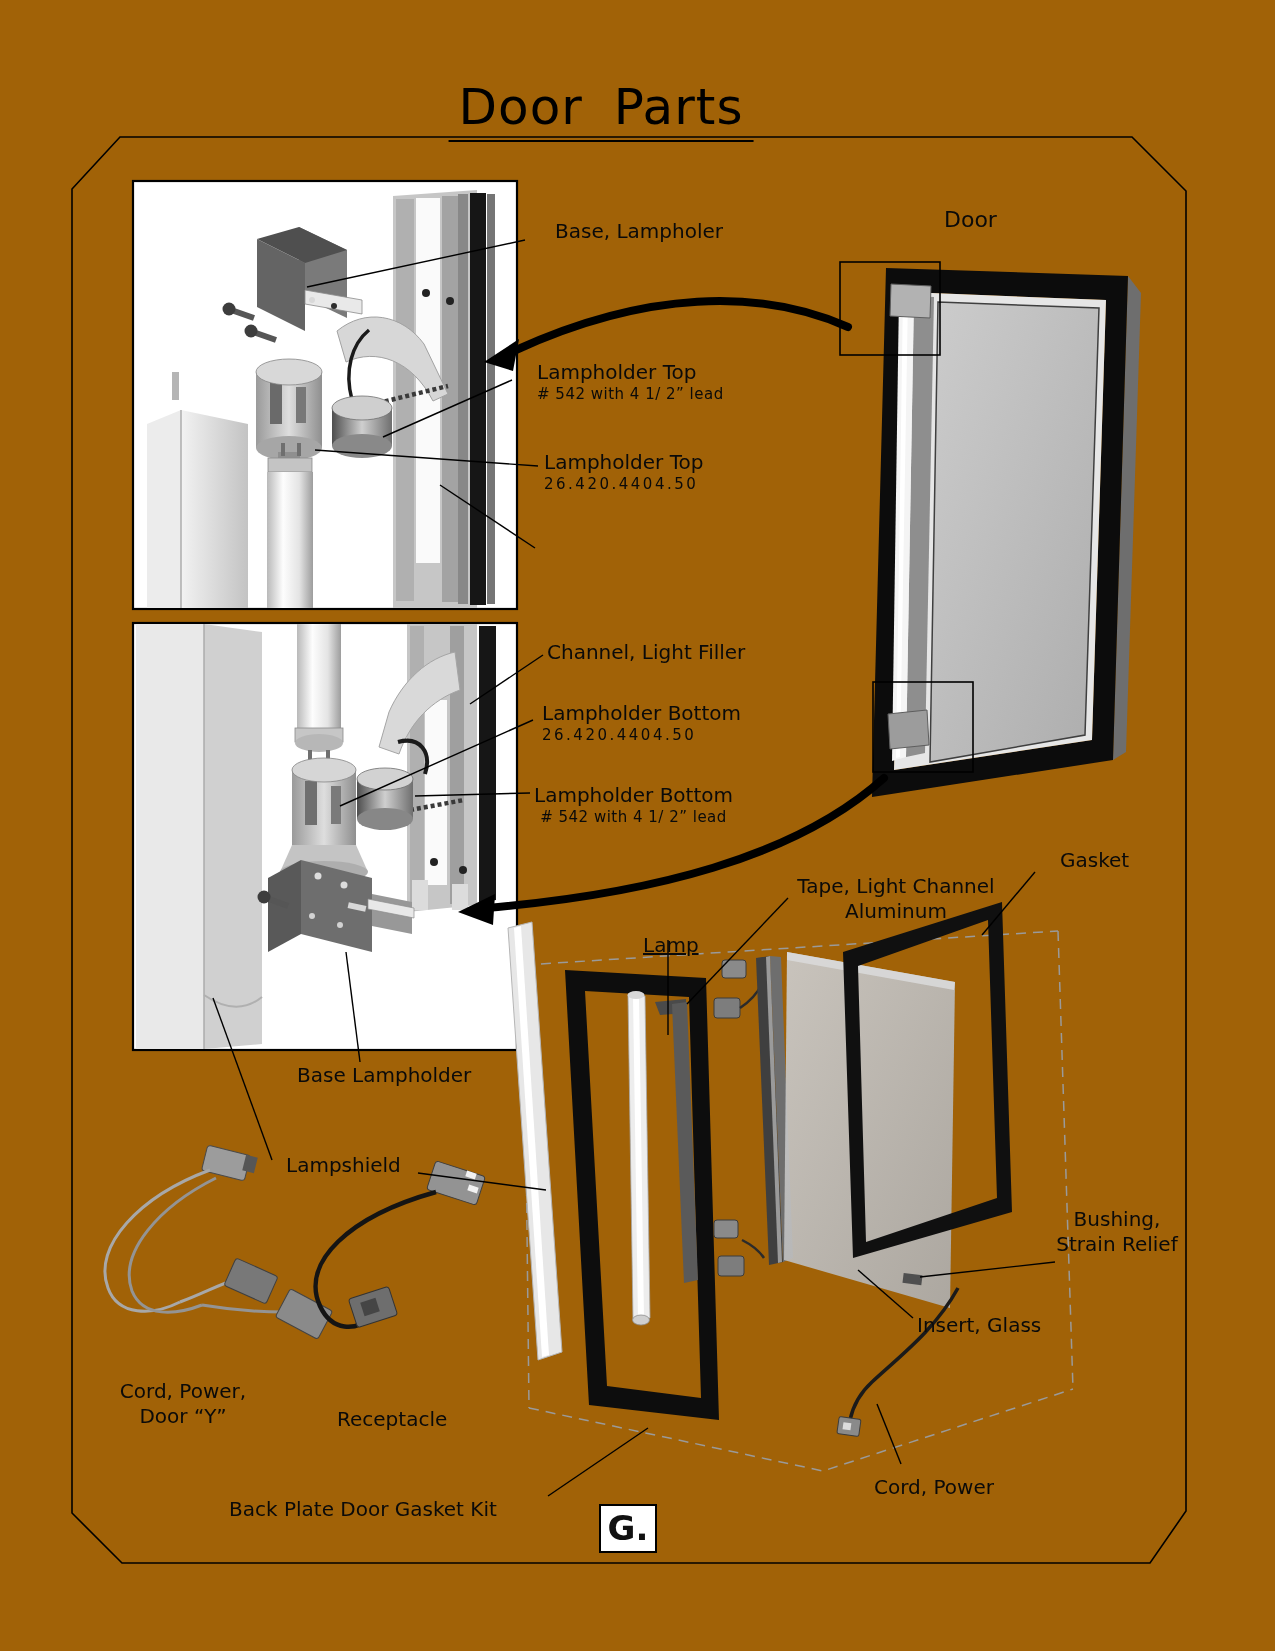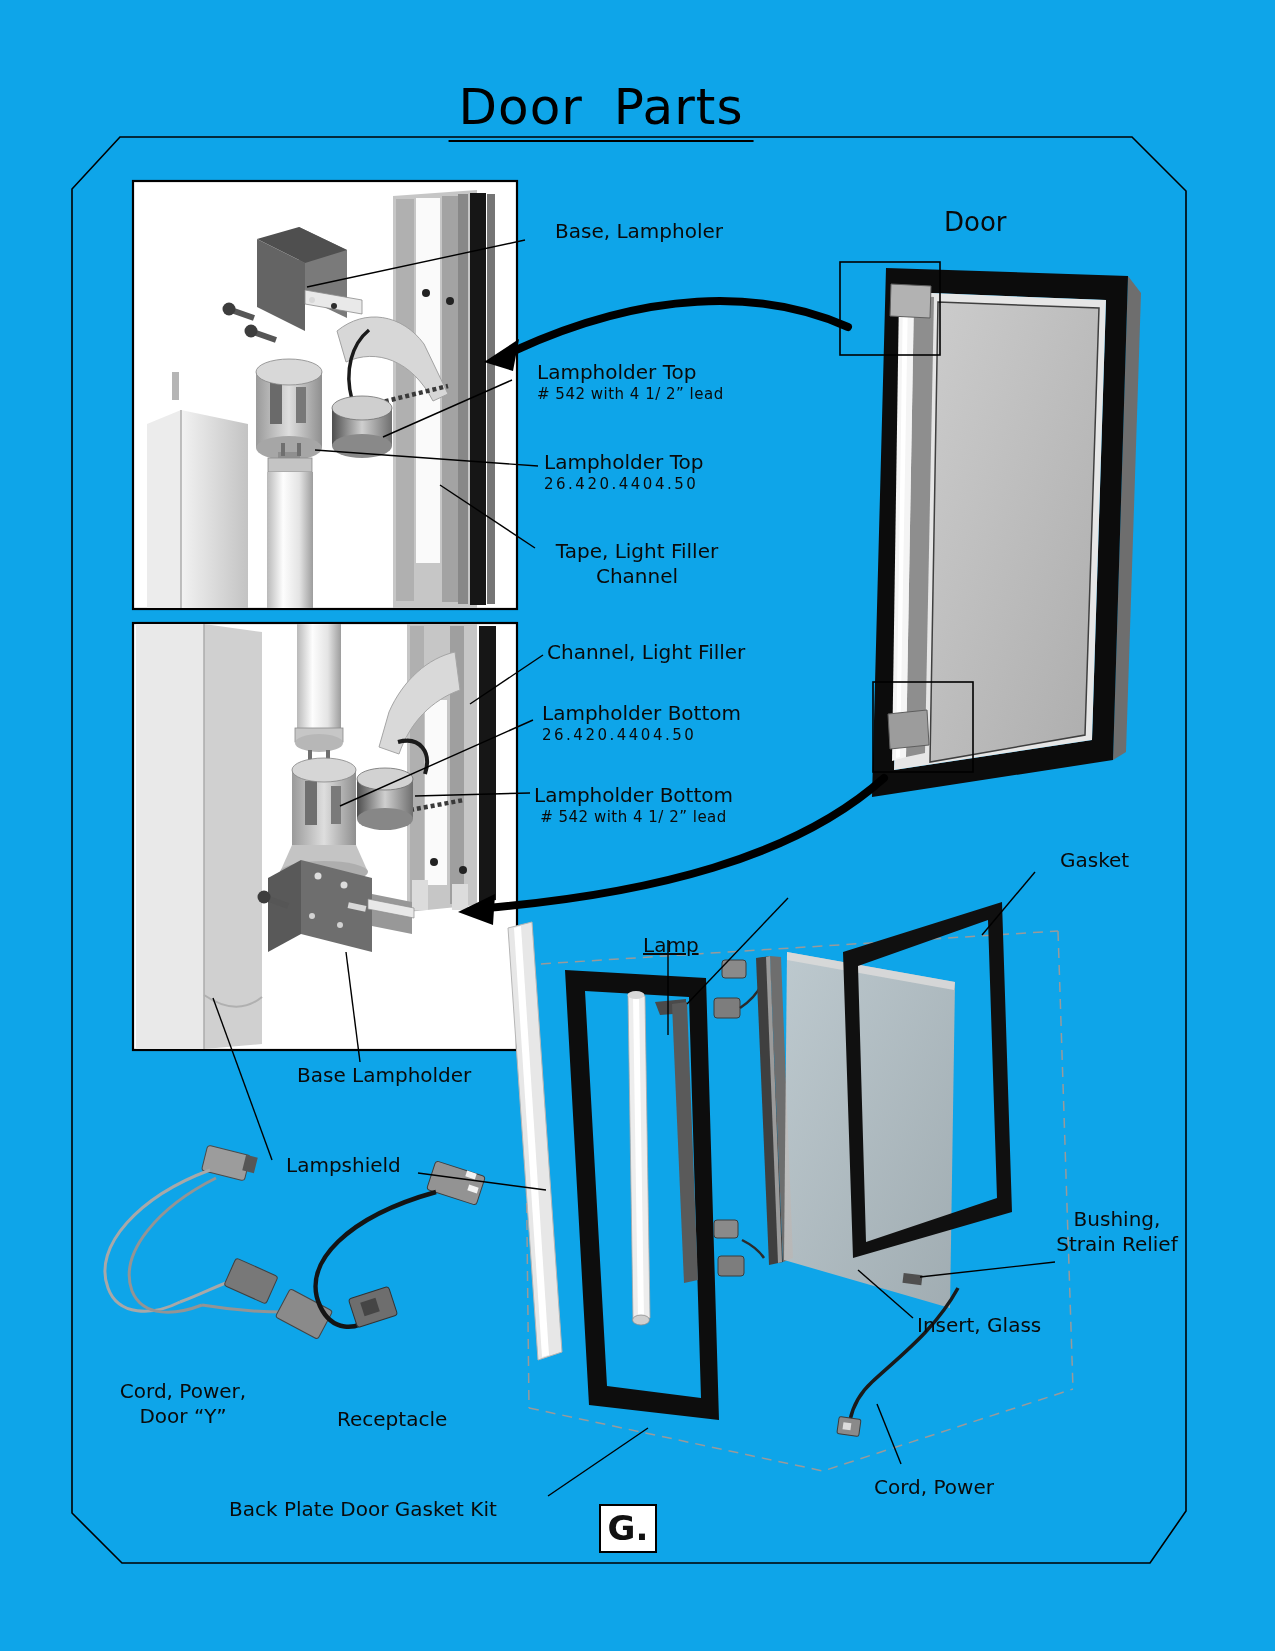--- a/index.html
+++ b/index.html
@@ -1,16 +1,16 @@
 <!DOCTYPE html>
 <html><head>
 <meta charset="utf-8">
 <style>
   html,body{margin:0;padding:0;background:#ffffff;}
-  .page{position:relative;width:1275px;height:1651px;background:#0ea5e9;overflow:hidden;
+  .page{position:relative;width:1275px;height:1651px;background:#a16207;overflow:hidden;
         font-family:"DejaVu Sans","Liberation Sans",sans-serif;color:#111;}
   svg.canvas{position:absolute;left:0;top:0;}
   .lbl{position:absolute;font-size:20px;line-height:1.25;white-space:nowrap;color:#0a0a0a;}
   .detail{font-size:15px;letter-spacing:.5px;text-align:center;}
   .pn{font-size:15px;letter-spacing:2.5px;}
   .center{text-align:center;}
   .title{position:absolute;left:601px;top:78px;transform:translateX(-50%);
          font-size:50px;word-spacing:14px;letter-spacing:1px;
          border-bottom:2.5px solid #000;padding:0 10px 4px 10px;color:#000;}
   .subtitle-box{position:absolute;left:309px;top:136px;width:611px;height:27px;
@@ -313,53 +313,53 @@
     <path d="M1055,1262 L920,1277"></path>
     <path d="M858,1270 L913,1318"></path>
     <path d="M877,1404 L901,1464"></path>
     <path d="M548,1496 L648,1428"></path>
   </g>
 </svg>
 
 <div class="title">Door Parts</div>
 
 
-<div class="lbl" style="left:944px;top:206px;font-size:26px;">Door</div>
+<div class="lbl" style="left:944px;top:206px;font-size:22px;">Door</div>
 
 <div class="lbl" style="left:555px;top:219px;">Base, Lampholer</div>
 
 <div class="lbl" style="left:537px;top:360px;">
   <div>Lampholder Top</div>
   <div class="detail"># 542 with 4 1/ 2” lead</div>
 </div>
 
 <div class="lbl" style="left:544px;top:450px;">
   <div>Lampholder Top</div>
   <div class="pn">26.420.4404.50</div>
 </div>
 
-<div class="lbl center" style="left:543px;top:539px;width:188px;">
-  <div>Tape, Light Filler</div>
-  <div>Channel</div>
-</div>
 
 <div class="lbl" style="left:547px;top:640px;">Channel, Light Filler</div>
 
 <div class="lbl" style="left:542px;top:701px;">
   <div>Lampholder Bottom</div>
   <div class="pn">26.420.4404.50</div>
 </div>
 
 <div class="lbl" style="left:534px;top:783px;">
   <div>Lampholder Bottom</div>
   <div class="detail"># 542 with 4 1/ 2” lead</div>
 </div>
 
 <div class="lbl" style="left:1040px;top:848px;margin-left:20px;">Gasket</div>
 
+<div class="lbl center" style="left:783px;top:874px;width:226px;">
+  <div>Tape, Light Channel</div>
+  <div>Aluminum</div>
+</div>
 
 <div class="lbl" style="left:643px;top:933px;text-decoration:underline;">Lamp</div>
 
 <div class="lbl" style="left:297px;top:1063px;">Base Lampholder</div>
 
 <div class="lbl" style="left:286px;top:1153px;">Lampshield</div>
 
 <div class="lbl center" style="left:1046px;top:1207px;width:142px;">
   <div>Bushing,</div>
   <div>Strain Relief</div>

